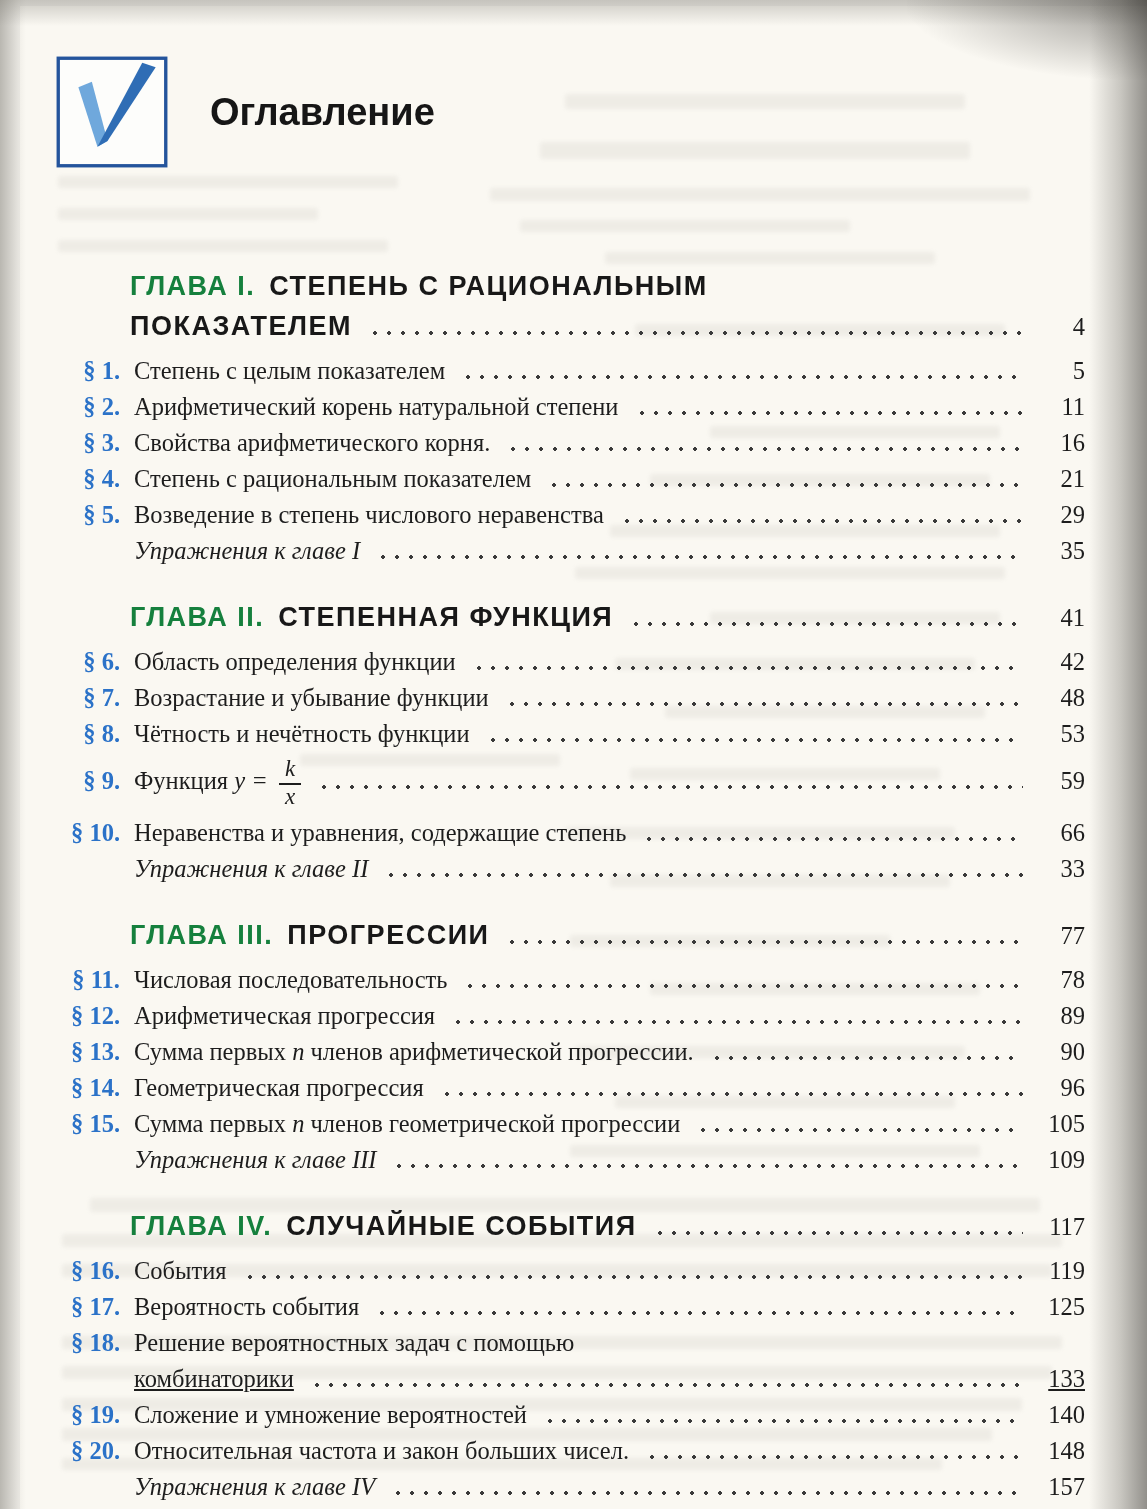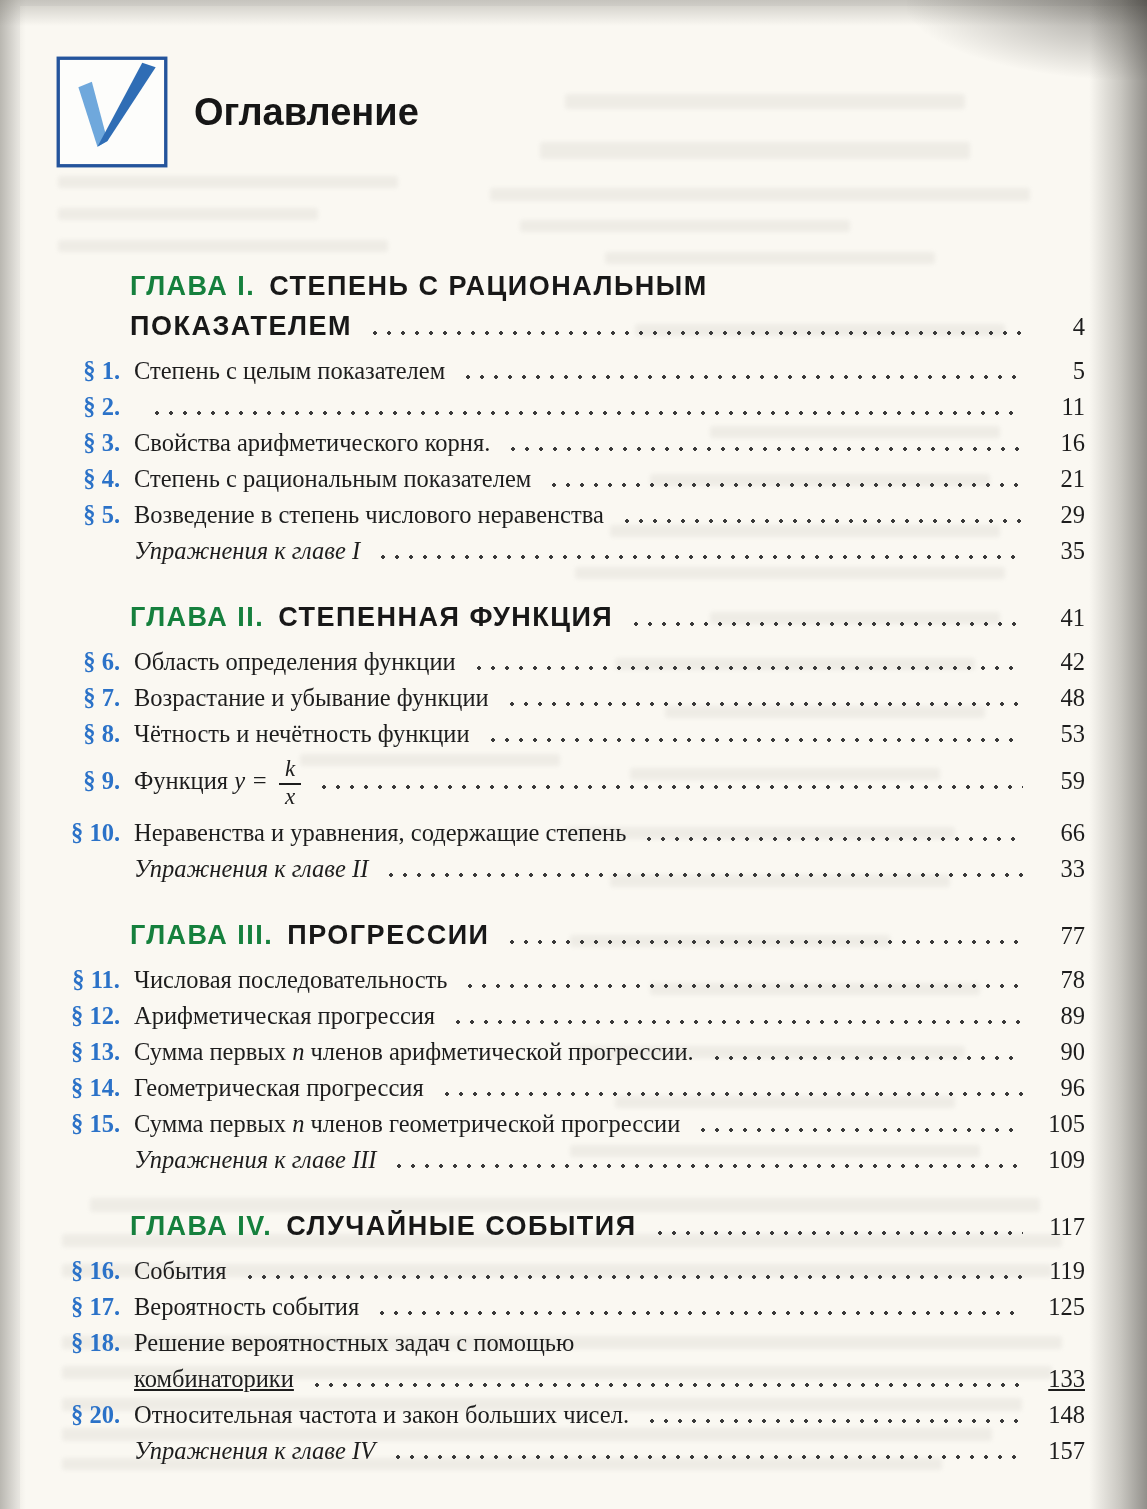--- a/index.html
+++ b/index.html
@@ -36,21 +36,21 @@
     background: radial-gradient(ellipse at top right, rgba(55,53,49,0.5), rgba(55,53,49,0) 72%);
     pointer-events: none;
   }
   .ghost {
     position: absolute; background: #a39f96; opacity: 0.13;
     filter: blur(2px); border-radius: 3px; pointer-events: none;
   }
 
   .header {
     position: absolute; left: 56px; top: 56px;
-    display: flex; align-items: center; gap: 26px;
+    display: flex; align-items: center; gap: 42px;
   }
   .logo { width: 112px; height: 112px; display: block; }
   .doc-title {
     font-family: "Liberation Sans", sans-serif;
     font-weight: bold; font-size: 38px; color: #161616;
   }
 
   .toc {
     position: absolute; left: 62px; top: 266px; width: 1023px;
     font-size: 24.5px; color: #1d1d1d;
@@ -160,20 +160,21 @@
     </div>
     <div class="sections">
       <div class="row sec">
         <span class="num">§ 1.</span>
         <span class="t">Степень с целым показателем</span>
         <span class="leader"></span>
         <span class="pg">5</span>
       </div>
       <div class="row sec">
         <span class="num">§ 2.</span>
+        <span class="t">Арифметический корень натуральной степени</span>
         <span class="leader"></span>
         <span class="pg">11</span>
       </div>
       <div class="row sec">
         <span class="num">§ 3.</span>
         <span class="t">Свойства арифметического корня.</span>
         <span class="leader"></span>
         <span class="pg">16</span>
       </div>
       <div class="row sec">
@@ -311,20 +312,26 @@
       <div class="row sec">
         <span class="num">§ 18.</span>
         <span class="t">Решение вероятностных задач с помощью</span>
       </div>
       <div class="row sec indent2">
         <span class="t">комбинаторики</span>
         <span class="leader"></span>
         <span class="pg">133</span>
       </div>
       <div class="row sec">
+        <span class="num">§ 19.</span>
+        <span class="t">Сложение и умножение вероятностей</span>
+        <span class="leader"></span>
+        <span class="pg">140</span>
+      </div>
+      <div class="row sec">
         <span class="num">§ 20.</span>
         <span class="t">Относительная частота и закон больших чисел.</span>
         <span class="leader"></span>
         <span class="pg">148</span>
       </div>
       <div class="row ex">
         <span class="t">Упражнения к главе IV</span>
         <span class="leader"></span>
         <span class="pg">157</span>
       </div>

